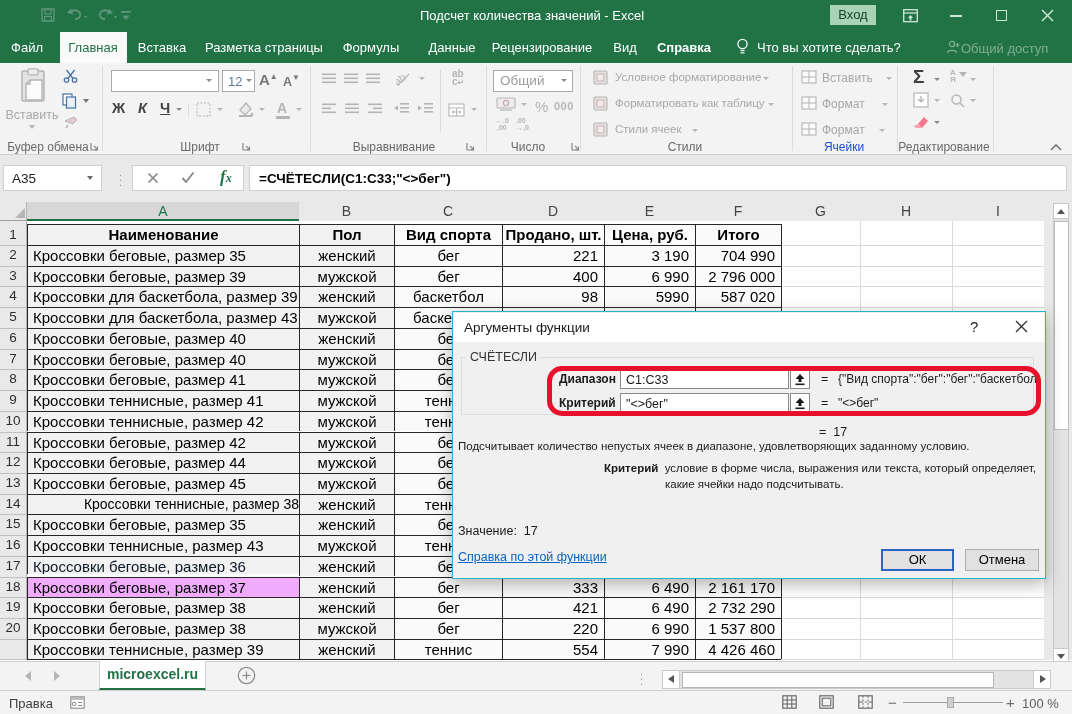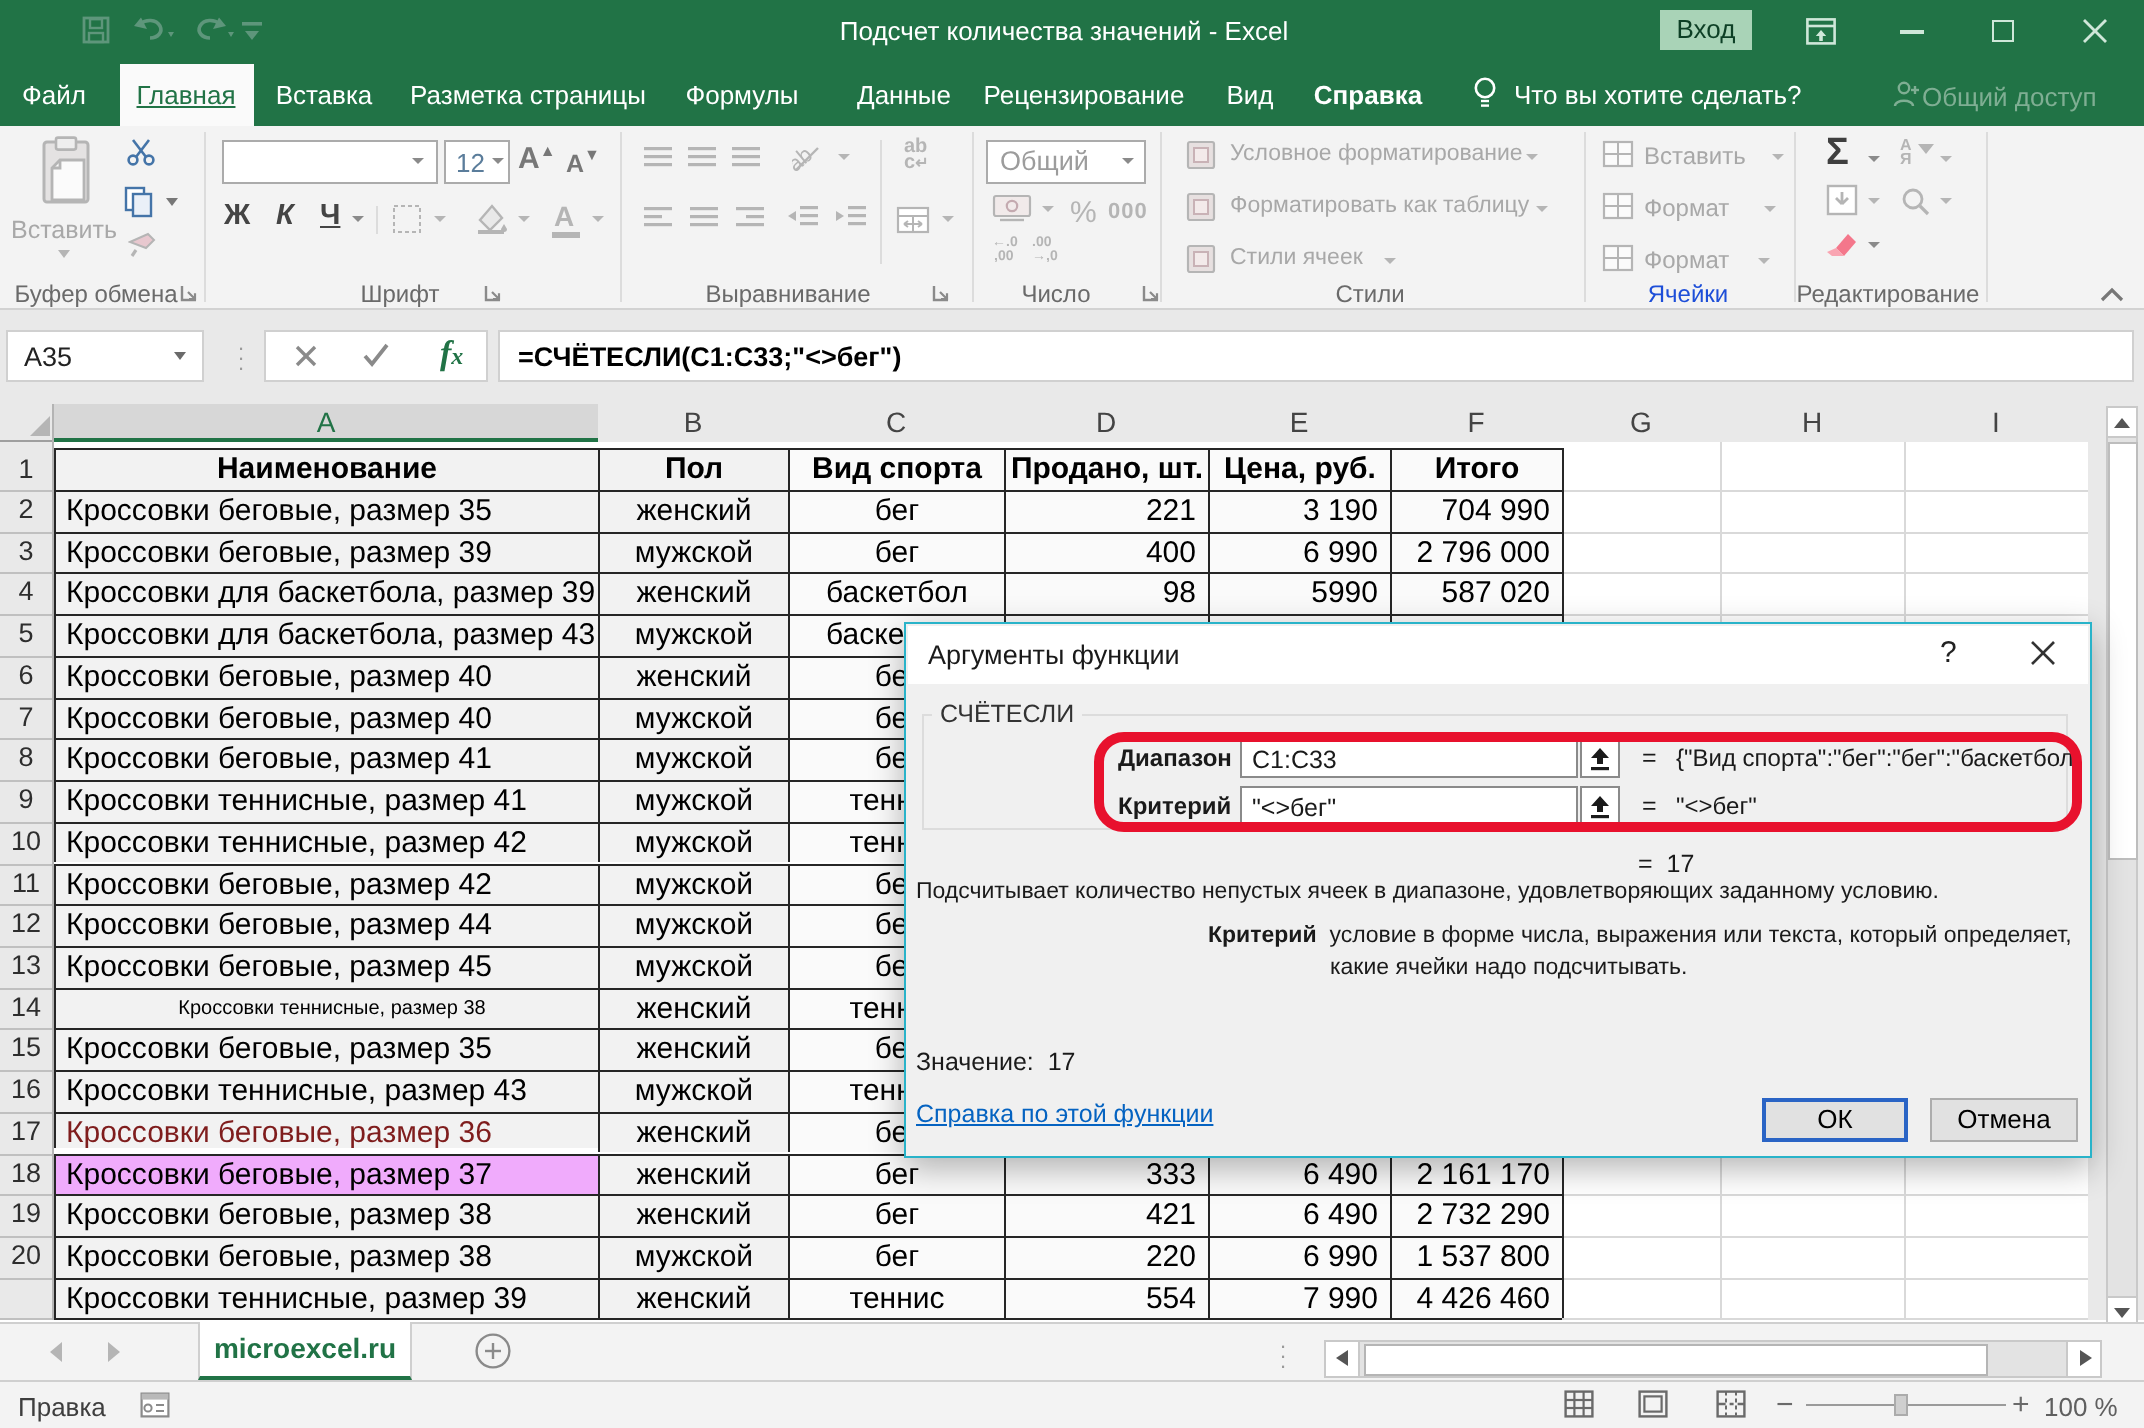--- a/index.html
+++ b/index.html
@@ -37,21 +37,21 @@
   </svg>
 <div class="ab" style="left:950px;top:15px;width:12px;height:1.5px;background:#cfe7d9;"></div>
 <div class="ab" style="left:996px;top:10px;width:11px;height:11px;border:1.4px solid #cfe7d9;"></div>
 <svg class="ab" style="left:1041px;top:9px" width="13" height="13" viewBox="0 0 13 13">
 <line x1="1" y1="1" x2="12" y2="12" stroke="#cfe7d9" stroke-width="1.4"></line>
 <line x1="12" y1="1" x2="1" y2="12" stroke="#cfe7d9" stroke-width="1.4"></line>
   </svg>
 <div class="ab" style="left:0;top:32px;width:1072px;height:31px;background:#217346;"></div>
 <div class="ab" style="left:60px;top:32px;width:67px;height:31px;background:#fafafa;"></div>
 <div class="ab" style="left:-53px;top:40px;width:160px;text-align:center;font-size:13px;color:#fff;">Файл</div>
-<div class="ab" style="left:13px;top:40px;width:160px;text-align:center;font-size:13px;color:#217346;text-decoration:underline;">Главная</div>
+<div class="ab" style="left:13px;top:40px;width:160px;text-align:center;font-size:13px;color:#217346;">Главная</div>
 <div class="ab" style="left:82px;top:40px;width:160px;text-align:center;font-size:13px;color:#fff;">Вставка</div>
 <div class="ab" style="left:184px;top:40px;width:160px;text-align:center;font-size:13px;color:#fff;">Разметка страницы</div>
 <div class="ab" style="left:291px;top:40px;width:160px;text-align:center;font-size:13px;color:#fff;">Формулы</div>
 <div class="ab" style="left:372px;top:40px;width:160px;text-align:center;font-size:13px;color:#fff;">Данные</div>
 <div class="ab" style="left:462px;top:40px;width:160px;text-align:center;font-size:13px;color:#fff;">Рецензирование</div>
 <div class="ab" style="left:545px;top:40px;width:160px;text-align:center;font-size:13px;color:#fff;">Вид</div>
 <div class="ab" style="left:604px;top:40px;width:160px;text-align:center;font-size:13px;color:#fff;font-weight:bold;">Справка</div>
 <svg class="ab" style="left:736px;top:38px" width="13" height="18" viewBox="0 0 13 18">
 <circle cx="6.5" cy="6" r="4.6" fill="none" stroke="#fff" stroke-width="1.3"></circle>
 <line x1="4.5" y1="12.5" x2="8.5" y2="12.5" stroke="#fff" stroke-width="1.2"></line>
@@ -457,39 +457,39 @@
 <div class="ab" style="left:394px;top:452.2px;width:108px;height:20.7px;background:#fafafa;border-left:1px solid #262626;border-top:1px solid #262626;font-size:15px;color:#000;line-height:19.7px;text-align:center;white-space:nowrap;overflow:hidden;">бег</div>
 <div class="ab" style="left:502px;top:452.2px;width:102px;height:20.7px;background:#fafafa;border-left:1px solid #262626;border-top:1px solid #262626;font-size:15px;color:#000;line-height:19.7px;text-align:right;padding-right:6px;white-space:nowrap;overflow:hidden;">268</div>
 <div class="ab" style="left:604px;top:452.2px;width:91px;height:20.7px;background:#fafafa;border-left:1px solid #262626;border-top:1px solid #262626;font-size:15px;color:#000;line-height:19.7px;text-align:right;padding-right:6px;white-space:nowrap;overflow:hidden;">6 990</div>
 <div class="ab" style="left:695px;top:452.2px;width:86px;height:20.7px;background:#fafafa;border-left:1px solid #262626;border-top:1px solid #262626;font-size:15px;color:#000;line-height:19.7px;text-align:right;padding-right:6px;white-space:nowrap;overflow:hidden;">1 873 320</div>
 <div class="ab" style="left:27px;top:472.9px;width:272px;height:20.7px;background:#f2f2f2;border-left:1px solid #262626;border-top:1px solid #262626;font-size:15px;color:#000;line-height:19.7px;text-align:left;padding-left:5px;white-space:nowrap;overflow:hidden;">Кроссовки беговые, размер 45</div>
 <div class="ab" style="left:299px;top:472.9px;width:95px;height:20.7px;background:#f2f2f2;border-left:1px solid #262626;border-top:1px solid #262626;font-size:15px;color:#000;line-height:19.7px;text-align:center;white-space:nowrap;overflow:hidden;">мужской</div>
 <div class="ab" style="left:394px;top:472.9px;width:108px;height:20.7px;background:#fafafa;border-left:1px solid #262626;border-top:1px solid #262626;font-size:15px;color:#000;line-height:19.7px;text-align:center;white-space:nowrap;overflow:hidden;">бег</div>
 <div class="ab" style="left:502px;top:472.9px;width:102px;height:20.7px;background:#fafafa;border-left:1px solid #262626;border-top:1px solid #262626;font-size:15px;color:#000;line-height:19.7px;text-align:right;padding-right:6px;white-space:nowrap;overflow:hidden;">240</div>
 <div class="ab" style="left:604px;top:472.9px;width:91px;height:20.7px;background:#fafafa;border-left:1px solid #262626;border-top:1px solid #262626;font-size:15px;color:#000;line-height:19.7px;text-align:right;padding-right:6px;white-space:nowrap;overflow:hidden;">6 990</div>
 <div class="ab" style="left:695px;top:472.9px;width:86px;height:20.7px;background:#fafafa;border-left:1px solid #262626;border-top:1px solid #262626;font-size:15px;color:#000;line-height:19.7px;text-align:right;padding-right:6px;white-space:nowrap;overflow:hidden;">1 677 600</div>
-<div class="ab" style="left:27px;top:493.6px;width:272px;height:20.7px;background:#f2f2f2;border-left:1px solid #262626;border-top:1px solid #262626;font-size:10px;color:#000;line-height:19.7px;text-align:center;padding-left:5px;white-space:nowrap;overflow:hidden;">Кроссовки теннисные, размер 38</div>
+<div class="ab" style="left:27px;top:493.6px;width:272px;height:20.7px;background:#f2f2f2;border-left:1px solid #262626;border-top:1px solid #262626;font-size:14px;color:#000;line-height:19.7px;text-align:right;padding-left:5px;white-space:nowrap;overflow:hidden;">Кроссовки теннисные, размер 38</div>
 <div class="ab" style="left:299px;top:493.6px;width:95px;height:20.7px;background:#f2f2f2;border-left:1px solid #262626;border-top:1px solid #262626;font-size:15px;color:#000;line-height:19.7px;text-align:center;white-space:nowrap;overflow:hidden;">женский</div>
 <div class="ab" style="left:394px;top:493.6px;width:108px;height:20.7px;background:#fafafa;border-left:1px solid #262626;border-top:1px solid #262626;font-size:15px;color:#000;line-height:19.7px;text-align:center;white-space:nowrap;overflow:hidden;">теннис</div>
 <div class="ab" style="left:502px;top:493.6px;width:102px;height:20.7px;background:#fafafa;border-left:1px solid #262626;border-top:1px solid #262626;font-size:15px;color:#000;line-height:19.7px;text-align:right;padding-right:6px;white-space:nowrap;overflow:hidden;">265</div>
 <div class="ab" style="left:604px;top:493.6px;width:91px;height:20.7px;background:#fafafa;border-left:1px solid #262626;border-top:1px solid #262626;font-size:15px;color:#000;line-height:19.7px;text-align:right;padding-right:6px;white-space:nowrap;overflow:hidden;">7 990</div>
 <div class="ab" style="left:695px;top:493.6px;width:86px;height:20.7px;background:#fafafa;border-left:1px solid #262626;border-top:1px solid #262626;font-size:15px;color:#000;line-height:19.7px;text-align:right;padding-right:6px;white-space:nowrap;overflow:hidden;">2 117 350</div>
 <div class="ab" style="left:27px;top:514.4px;width:272px;height:20.7px;background:#f2f2f2;border-left:1px solid #262626;border-top:1px solid #262626;font-size:15px;color:#000;line-height:19.7px;text-align:left;padding-left:5px;white-space:nowrap;overflow:hidden;">Кроссовки беговые, размер 35</div>
 <div class="ab" style="left:299px;top:514.4px;width:95px;height:20.7px;background:#f2f2f2;border-left:1px solid #262626;border-top:1px solid #262626;font-size:15px;color:#000;line-height:19.7px;text-align:center;white-space:nowrap;overflow:hidden;">женский</div>
 <div class="ab" style="left:394px;top:514.4px;width:108px;height:20.7px;background:#fafafa;border-left:1px solid #262626;border-top:1px solid #262626;font-size:15px;color:#000;line-height:19.7px;text-align:center;white-space:nowrap;overflow:hidden;">бег</div>
 <div class="ab" style="left:502px;top:514.4px;width:102px;height:20.7px;background:#fafafa;border-left:1px solid #262626;border-top:1px solid #262626;font-size:15px;color:#000;line-height:19.7px;text-align:right;padding-right:6px;white-space:nowrap;overflow:hidden;">218</div>
 <div class="ab" style="left:604px;top:514.4px;width:91px;height:20.7px;background:#fafafa;border-left:1px solid #262626;border-top:1px solid #262626;font-size:15px;color:#000;line-height:19.7px;text-align:right;padding-right:6px;white-space:nowrap;overflow:hidden;">3 190</div>
 <div class="ab" style="left:695px;top:514.4px;width:86px;height:20.7px;background:#fafafa;border-left:1px solid #262626;border-top:1px solid #262626;font-size:15px;color:#000;line-height:19.7px;text-align:right;padding-right:6px;white-space:nowrap;overflow:hidden;">695 420</div>
 <div class="ab" style="left:27px;top:535.1px;width:272px;height:20.7px;background:#f2f2f2;border-left:1px solid #262626;border-top:1px solid #262626;font-size:15px;color:#000;line-height:19.7px;text-align:left;padding-left:5px;white-space:nowrap;overflow:hidden;">Кроссовки теннисные, размер 43</div>
 <div class="ab" style="left:299px;top:535.1px;width:95px;height:20.7px;background:#f2f2f2;border-left:1px solid #262626;border-top:1px solid #262626;font-size:15px;color:#000;line-height:19.7px;text-align:center;white-space:nowrap;overflow:hidden;">мужской</div>
 <div class="ab" style="left:394px;top:535.1px;width:108px;height:20.7px;background:#fafafa;border-left:1px solid #262626;border-top:1px solid #262626;font-size:15px;color:#000;line-height:19.7px;text-align:center;white-space:nowrap;overflow:hidden;">теннис</div>
 <div class="ab" style="left:502px;top:535.1px;width:102px;height:20.7px;background:#fafafa;border-left:1px solid #262626;border-top:1px solid #262626;font-size:15px;color:#000;line-height:19.7px;text-align:right;padding-right:6px;white-space:nowrap;overflow:hidden;">276</div>
 <div class="ab" style="left:604px;top:535.1px;width:91px;height:20.7px;background:#fafafa;border-left:1px solid #262626;border-top:1px solid #262626;font-size:15px;color:#000;line-height:19.7px;text-align:right;padding-right:6px;white-space:nowrap;overflow:hidden;">7 990</div>
 <div class="ab" style="left:695px;top:535.1px;width:86px;height:20.7px;background:#fafafa;border-left:1px solid #262626;border-top:1px solid #262626;font-size:15px;color:#000;line-height:19.7px;text-align:right;padding-right:6px;white-space:nowrap;overflow:hidden;">2 205 240</div>
-<div class="ab" style="left:27px;top:555.8px;width:272px;height:18px;background:#f2f2f2;border-left:1px solid #262626;border-top:1px solid #262626;font-size:15px;color:#7f1d1d;line-height:19.7px;text-align:left;padding-left:5px;white-space:nowrap;overflow:hidden;">Кроссовки беговые, размер 36</div>
+<div class="ab" style="left:27px;top:555.8px;width:272px;height:18px;background:#f2f2f2;border-left:1px solid #262626;border-top:1px solid #262626;font-size:15px;color:#0f172a;line-height:19.7px;text-align:left;padding-left:5px;white-space:nowrap;overflow:hidden;">Кроссовки беговые, размер 36</div>
 <div class="ab" style="left:299px;top:555.8px;width:95px;height:20.7px;background:#f2f2f2;border-left:1px solid #262626;border-top:1px solid #262626;font-size:15px;color:#000;line-height:19.7px;text-align:center;white-space:nowrap;overflow:hidden;">женский</div>
 <div class="ab" style="left:394px;top:555.8px;width:108px;height:20.7px;background:#fafafa;border-left:1px solid #262626;border-top:1px solid #262626;font-size:15px;color:#000;line-height:19.7px;text-align:center;white-space:nowrap;overflow:hidden;">бег</div>
 <div class="ab" style="left:502px;top:555.8px;width:102px;height:20.7px;background:#fafafa;border-left:1px solid #262626;border-top:1px solid #262626;font-size:15px;color:#000;line-height:19.7px;text-align:right;padding-right:6px;white-space:nowrap;overflow:hidden;">205</div>
 <div class="ab" style="left:604px;top:555.8px;width:91px;height:20.7px;background:#fafafa;border-left:1px solid #262626;border-top:1px solid #262626;font-size:15px;color:#000;line-height:19.7px;text-align:right;padding-right:6px;white-space:nowrap;overflow:hidden;">3 190</div>
 <div class="ab" style="left:695px;top:555.8px;width:86px;height:20.7px;background:#fafafa;border-left:1px solid #262626;border-top:1px solid #262626;font-size:15px;color:#000;line-height:19.7px;text-align:right;padding-right:6px;white-space:nowrap;overflow:hidden;">653 950</div>
 <div class="ab" style="left:27px;top:576.5px;width:272px;height:20.7px;background:#f0abfc;border-left:1px solid #262626;border-top:1px solid #262626;font-size:15px;color:#000;line-height:19.7px;text-align:left;padding-left:5px;white-space:nowrap;overflow:hidden;">Кроссовки беговые, размер 37</div>
 <div class="ab" style="left:299px;top:576.5px;width:95px;height:20.7px;background:#f2f2f2;border-left:1px solid #262626;border-top:1px solid #262626;font-size:15px;color:#000;line-height:19.7px;text-align:center;white-space:nowrap;overflow:hidden;">женский</div>
 <div class="ab" style="left:394px;top:576.5px;width:108px;height:20.7px;background:#fafafa;border-left:1px solid #262626;border-top:1px solid #262626;font-size:15px;color:#000;line-height:19.7px;text-align:center;white-space:nowrap;overflow:hidden;">бег</div>
 <div class="ab" style="left:502px;top:576.5px;width:102px;height:20.7px;background:#fafafa;border-left:1px solid #262626;border-top:1px solid #262626;font-size:15px;color:#000;line-height:19.7px;text-align:right;padding-right:6px;white-space:nowrap;overflow:hidden;">333</div>
 <div class="ab" style="left:604px;top:576.5px;width:91px;height:20.7px;background:#fafafa;border-left:1px solid #262626;border-top:1px solid #262626;font-size:15px;color:#000;line-height:19.7px;text-align:right;padding-right:6px;white-space:nowrap;overflow:hidden;">6 490</div>

